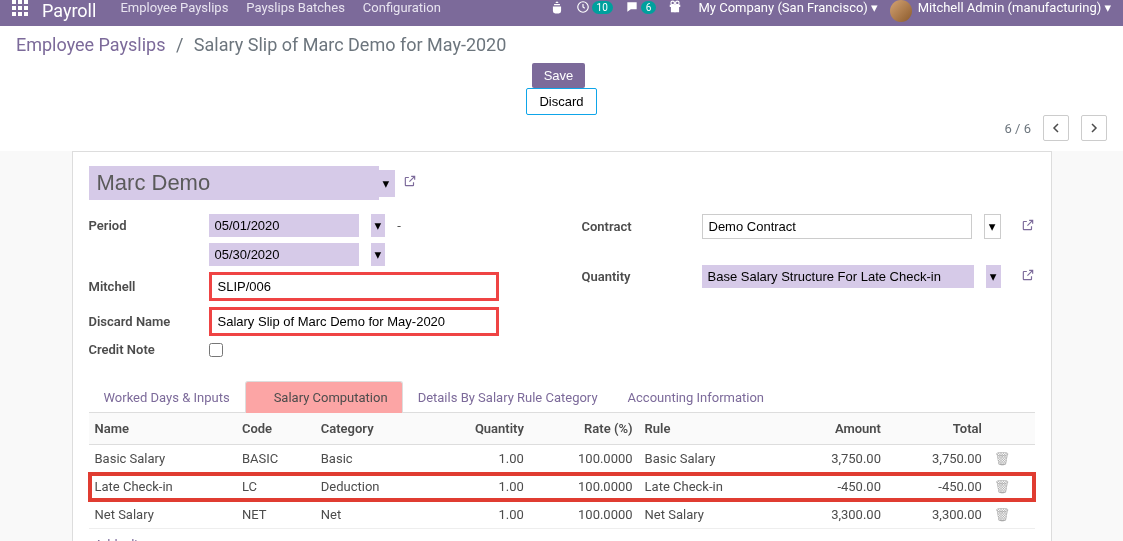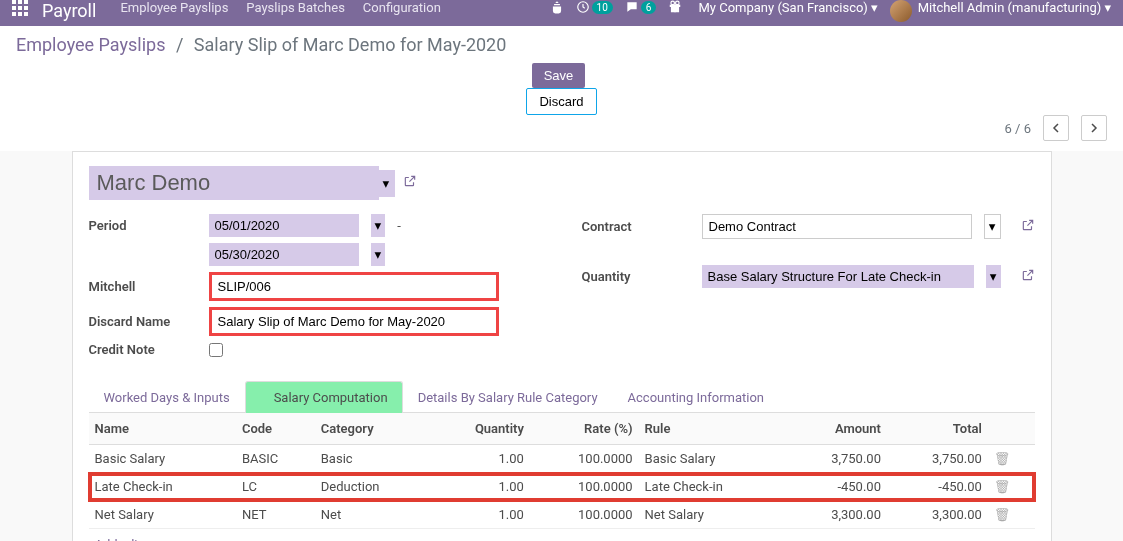--- a/index.html
+++ b/index.html
@@ -44,21 +44,21 @@
 .dd-input { background: #d6cae8; border: none; padding: 4px 6px; width: 150px; font-size: 13px; }
 .dd-caret { background: #d6cae8; border: none; padding: 4px 4px; cursor: pointer; }
 .text-input { border: 3px solid #ef4444; padding: 4px 6px; width: 290px; font-size: 13px; }
 .m2o-input { border: 1px solid #ccc; padding: 4px 6px; flex: 1; font-size: 13px; }
 .m2o-hl { background: #d6cae8; border: none; }
 .checkbox { width: 14px; height: 14px; }
 
 
 .tabs { display: flex; border-bottom: 1px solid #ddd; margin-top: 18px; }
 .tab { padding: 8px 14px; font-size: 13px; color: #7c6a9a; cursor: pointer; border: 1px solid transparent; border-bottom: none; margin-bottom: -1px; }
-.tab.active { color: #4c4c4c; border-color: #ddd #ddd #fff; background: #86efac; border-radius: 3px 3px 0 0; padding-left: 28px; }
+.tab.active { color: #4c4c4c; border-color: #ddd #ddd #fff; background: #fca5a5; border-radius: 3px 3px 0 0; padding-left: 28px; }
 
 
 .tbl { width: 100%; border-collapse: collapse; margin-top: 0; }
 .tbl th { text-align: left; font-weight: 600; font-size: 13px; padding: 8px 6px; border-bottom: 1px solid #ddd; background: #fafafa; }
 .tbl th.num { text-align: right; }
 .tbl td { padding: 6px 6px; border-bottom: 1px solid #eee; font-size: 13px; }
 .tbl td.num { text-align: right; }
 .del-icon { color: #aaa; cursor: pointer; font-size: 13px; }
 .row-highlight td { position: relative; }
 .row-highlight { outline: 4px solid #e03c31; outline-offset: -3px; }

